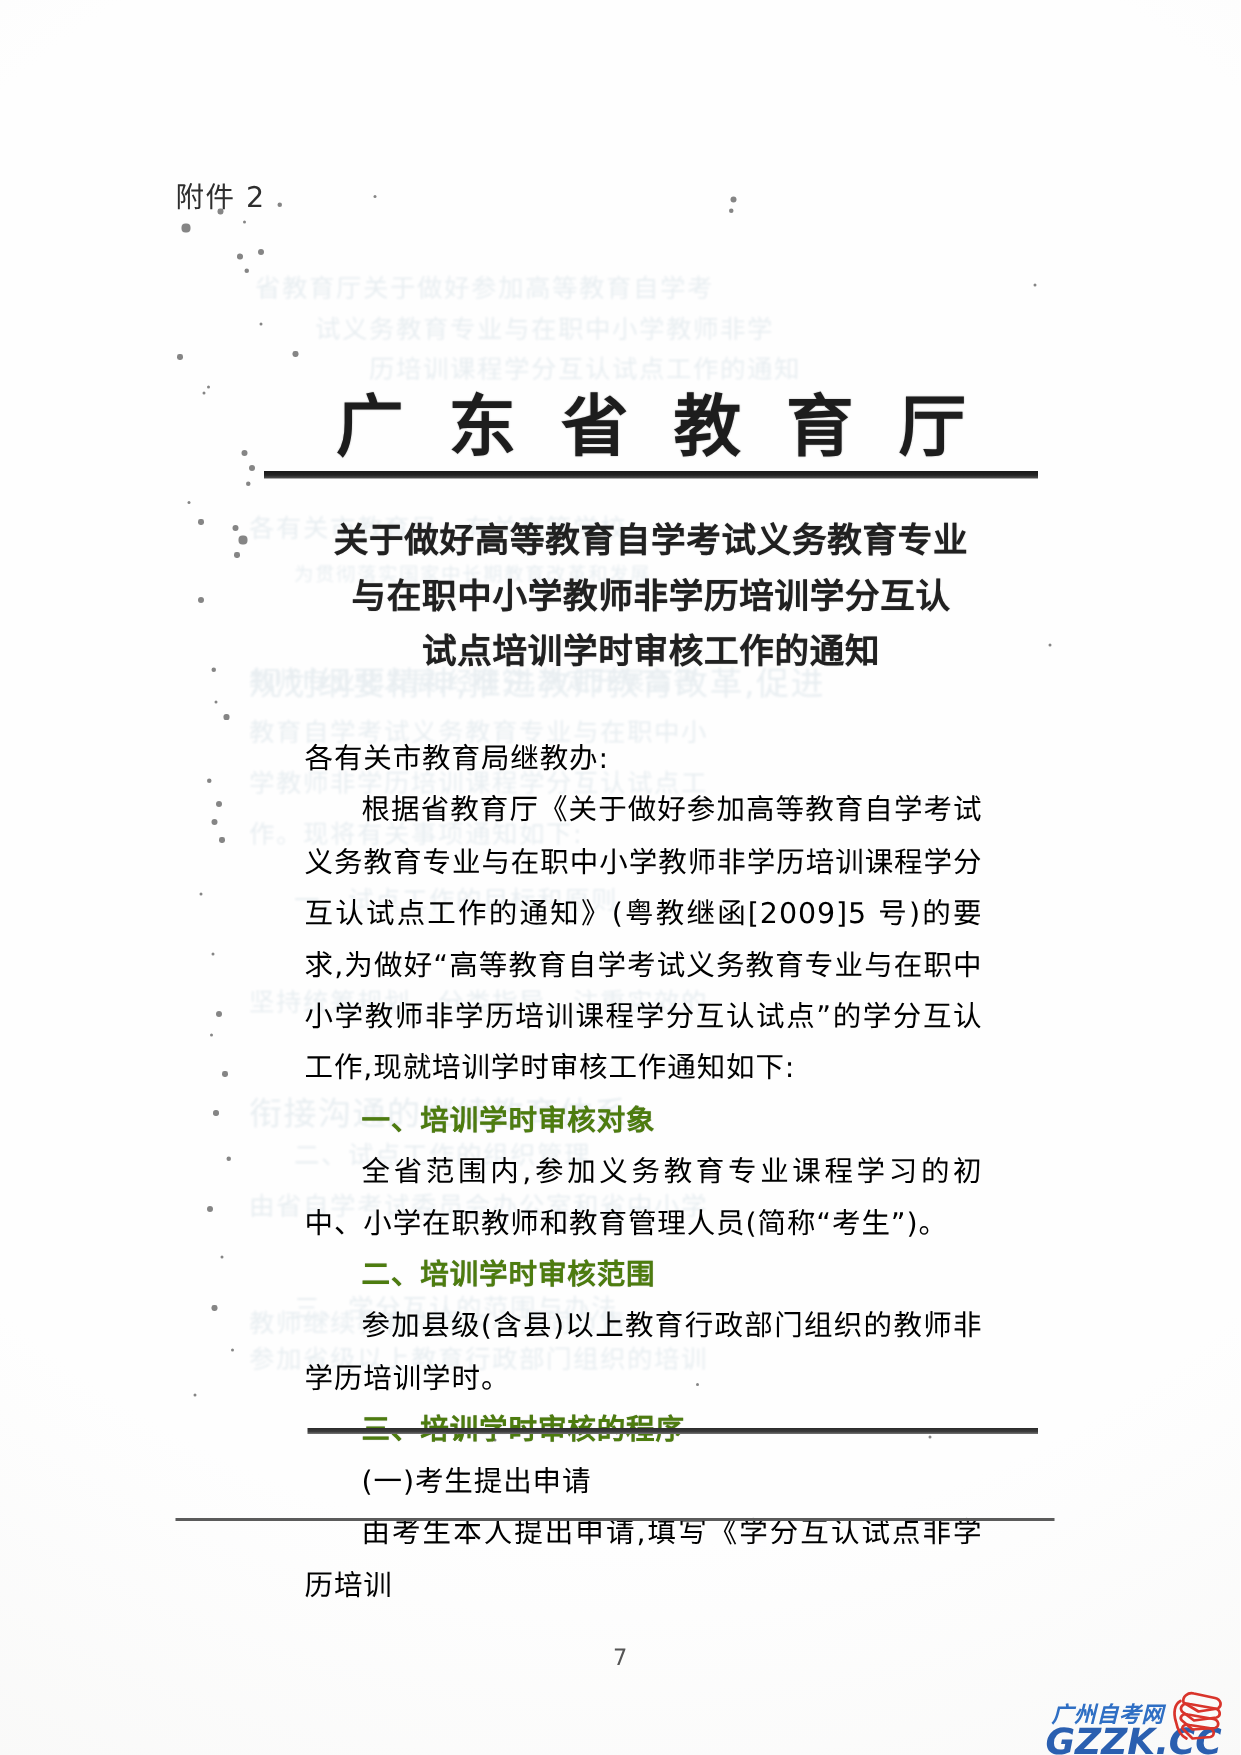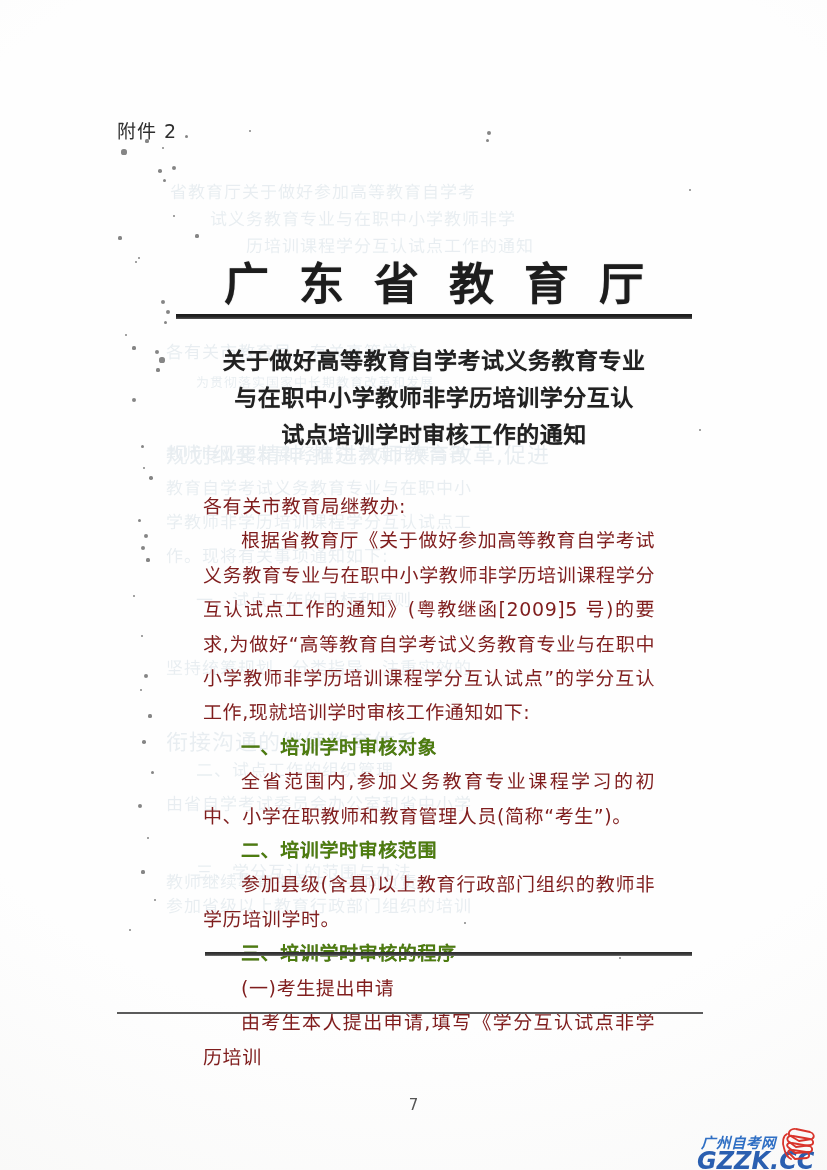--- a/index.html
+++ b/index.html
@@ -128,21 +128,21 @@
   
   .body-copy {
     position: absolute;
     left: 203px;
     top: 473px;
     width: 452px;
   }
   .para {
     font-size: 19px;
     line-height: 34.4px;
-    color: #7f1d1d;
+    color: #000000;
     letter-spacing: 0.6px;
     font-family: "DejaVu Sans", "Liberation Sans", sans-serif;
     text-align: justify;
     filter: blur(0.3px);
     margin: 0;
   }
   .para.indent { text-indent: 38px; }
   .para.heading {
     font-weight: bold;
     text-indent: 38px;

